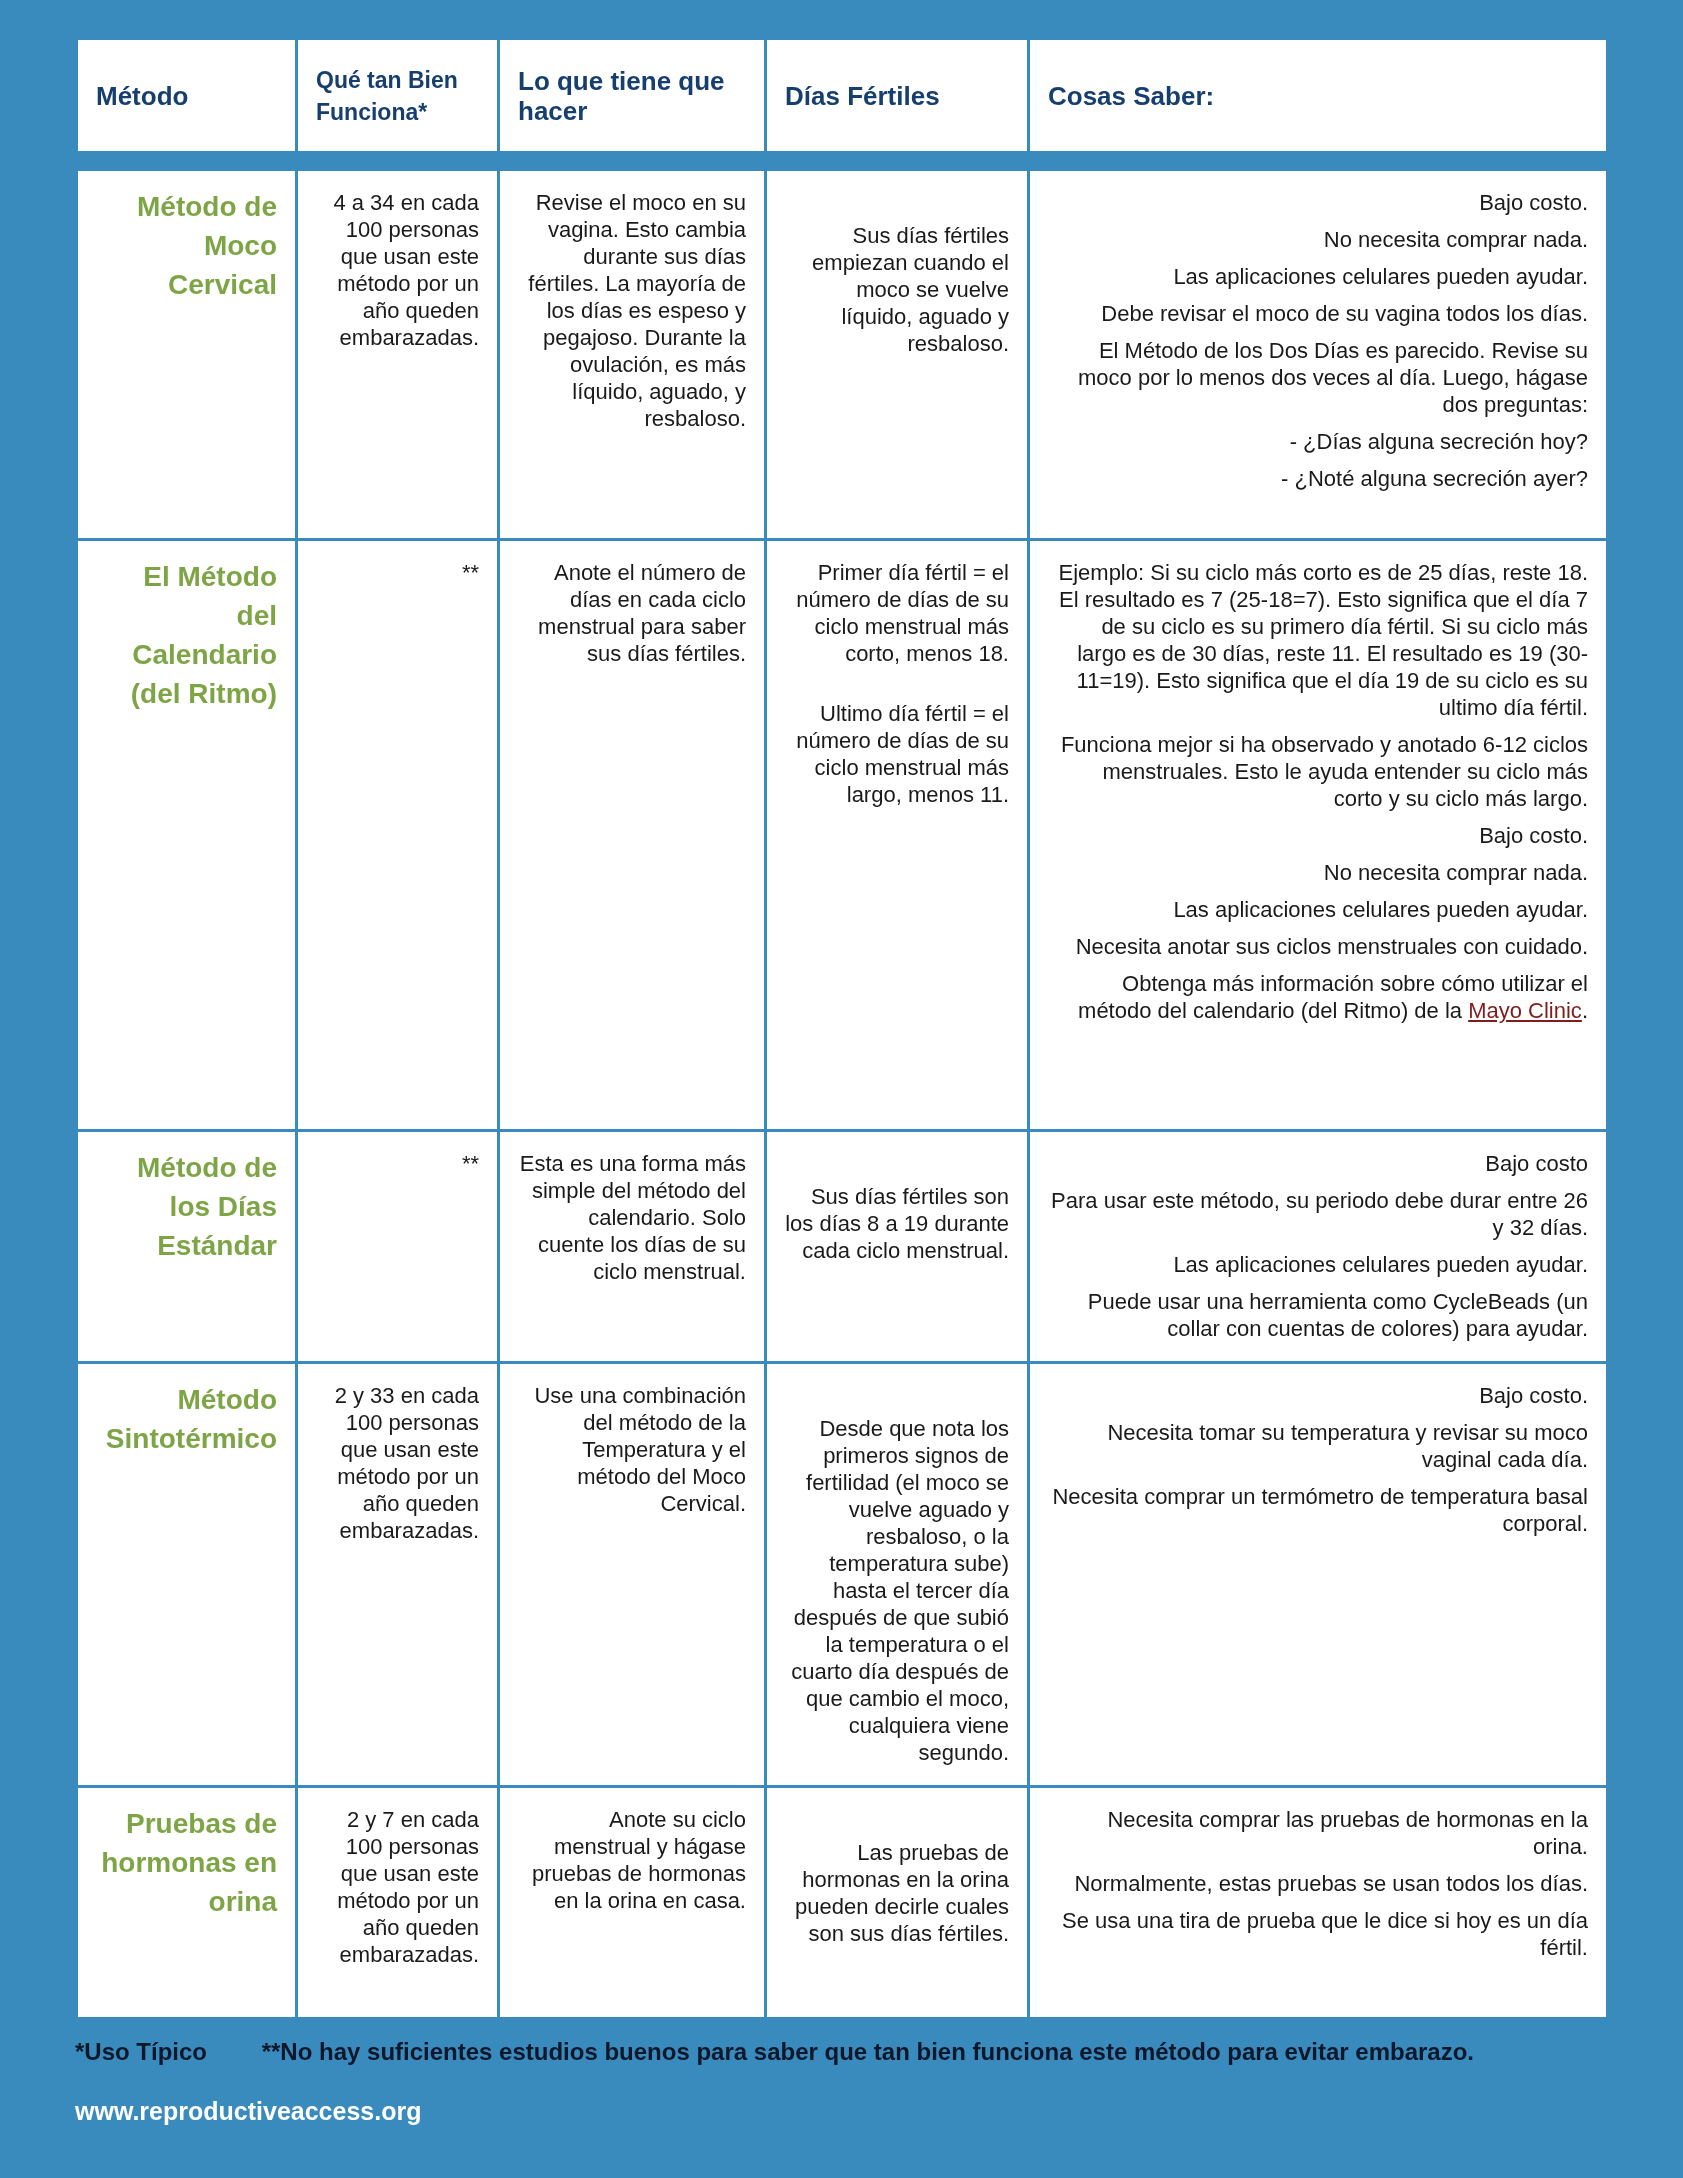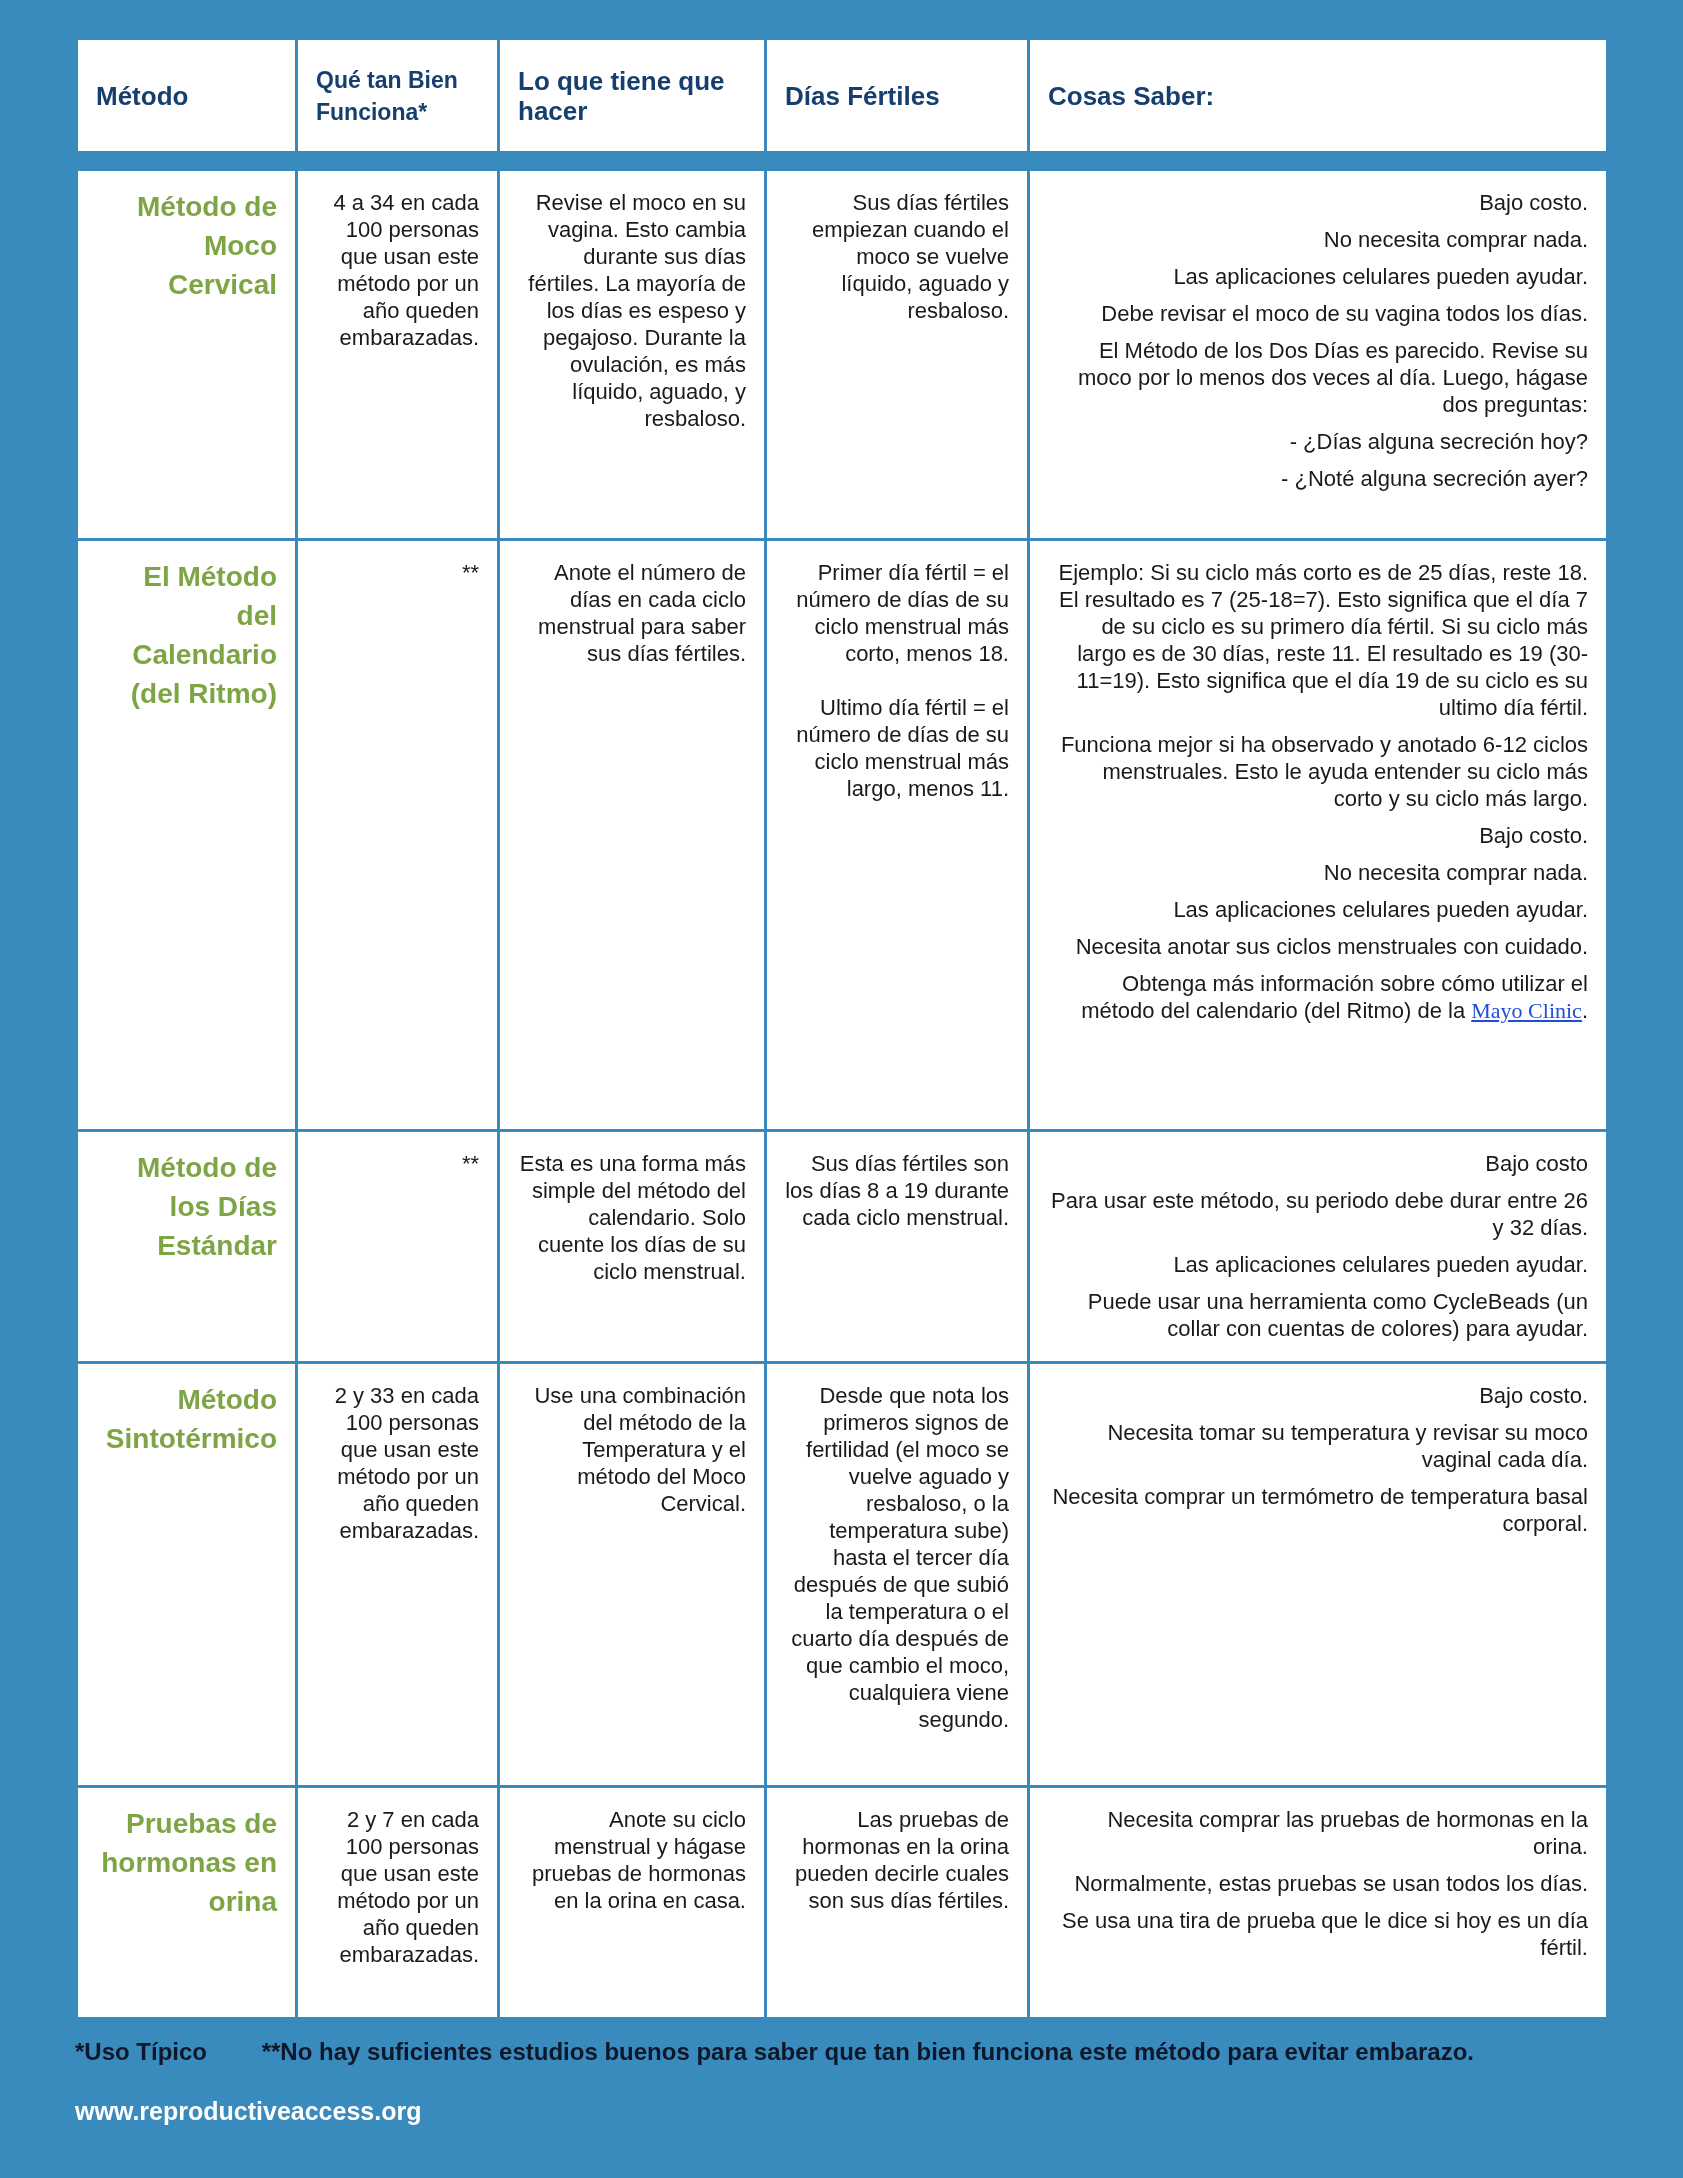--- a/index.html
+++ b/index.html
@@ -58,22 +58,22 @@
     color: #7ea545;
     font-weight: bold;
     font-size: 28px;
     line-height: 39px;
     padding-top: 16px;
   }
   td.things p { margin: 0 0 10px 0; }
   td.things p:last-child { margin-bottom: 0; }
   td.things p.indent { padding-left: 36px; }
   td.fertile p { margin: 0 0 27px 0; }
-  td.fertile p:last-child { margin-bottom: 0; }
-  a.link { color: #1d4ed8; text-decoration: underline; font-family: Liberation Serif, serif; }
+  td.fertile p:last-child { margin-bottom: 0; margin-top: 33px; }
+  a.link { color: #7f1d1d; text-decoration: underline; }
   .footnotes {
     position: absolute;
     left: 75px; top: 2037px;
     width: 1532px;
     color: #0f172a;
     font-weight: bold;
     font-size: 24px;
     line-height: 30px;
   }
   .footnotes span { margin-right: 48px; }

